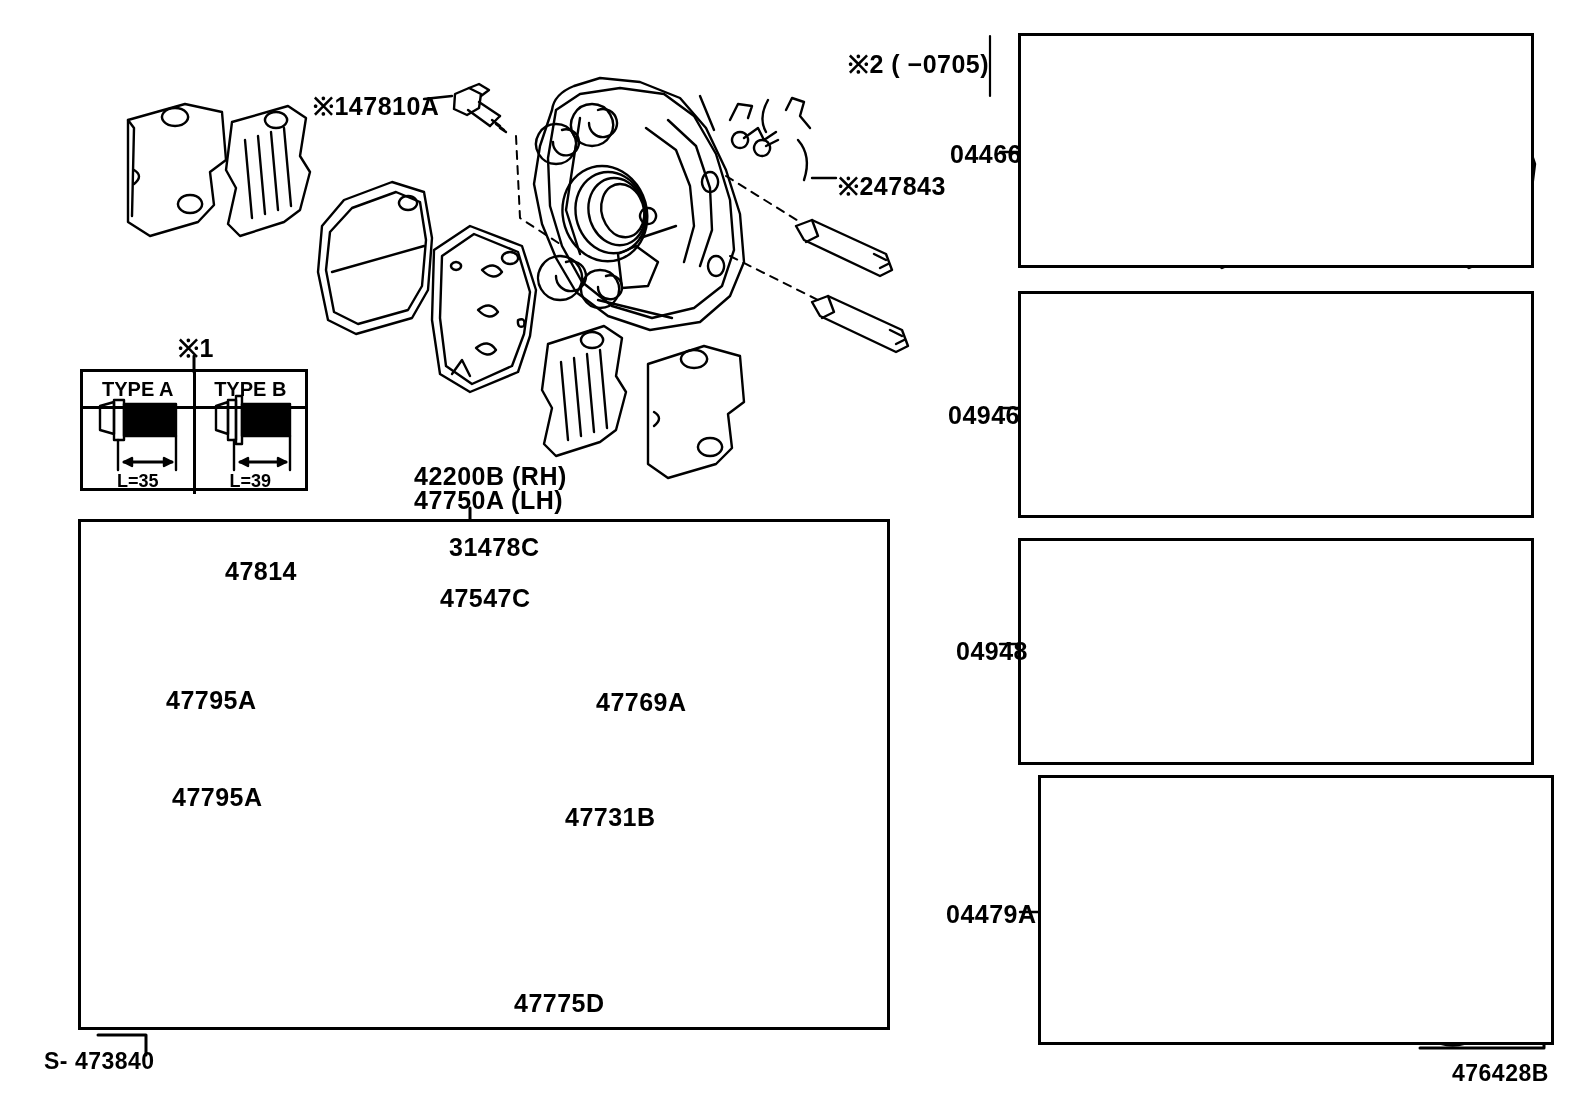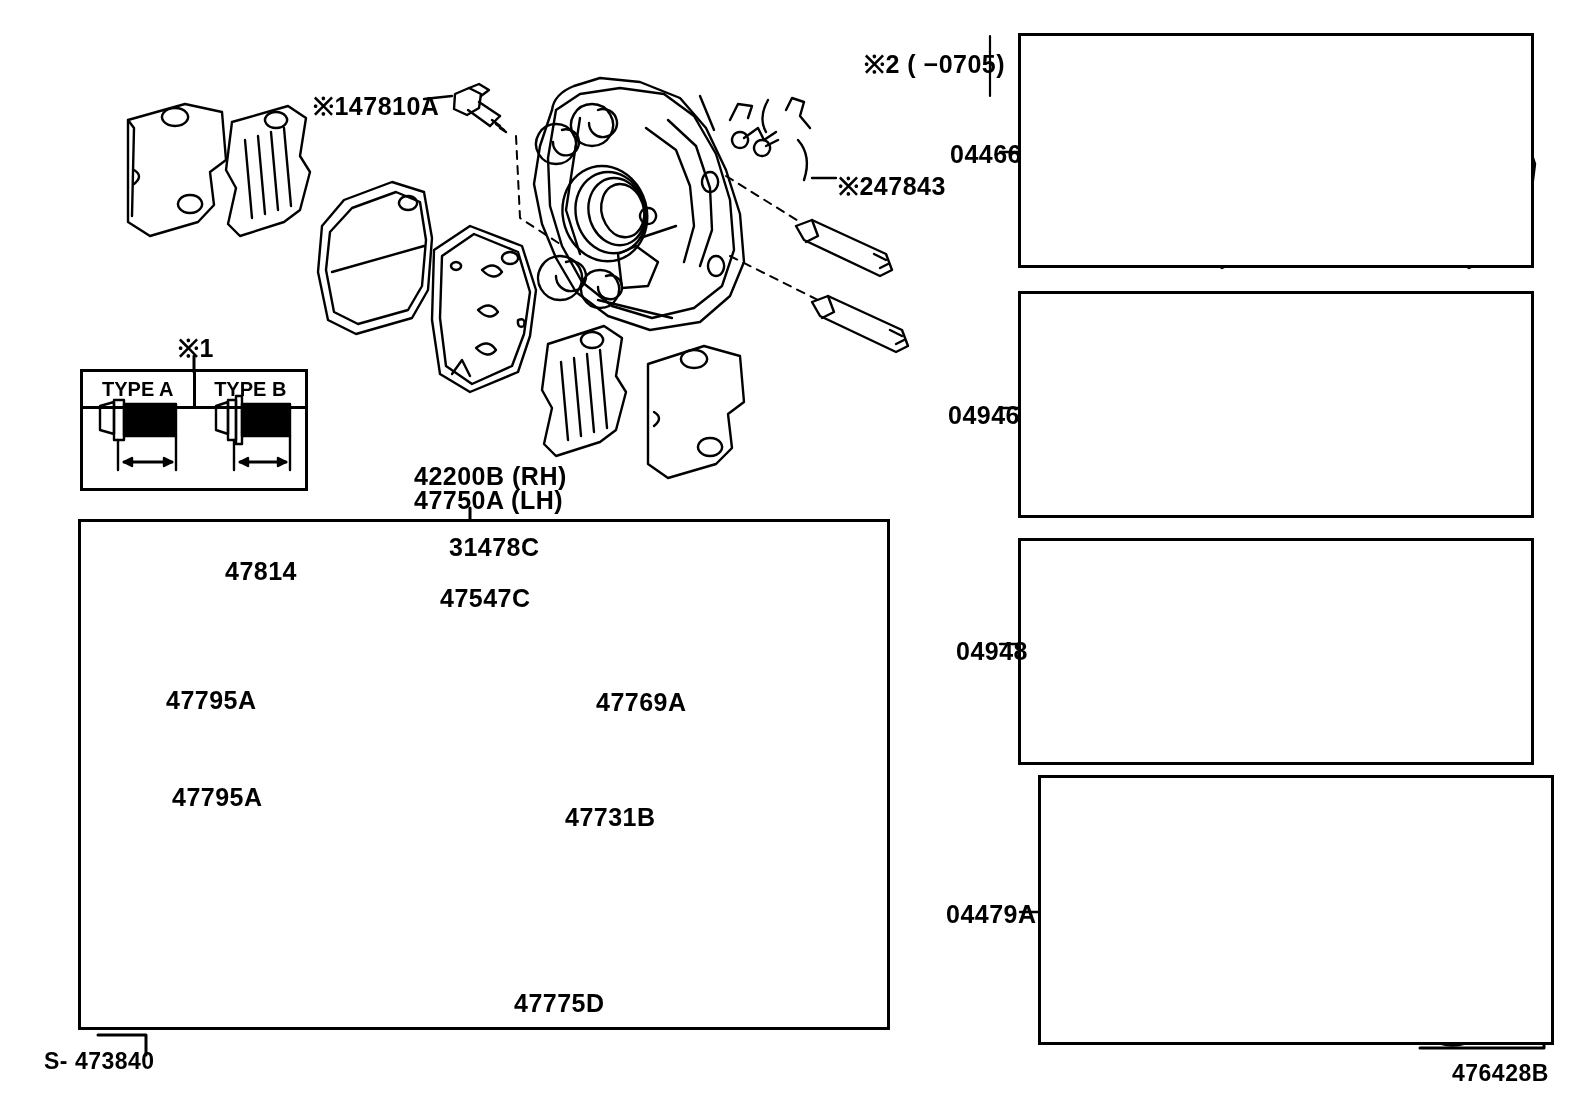--- a/index.html
+++ b/index.html
@@ -489,25 +489,33 @@
   <div class="panel" style="left:1018px;top:291px;width:516px;height:227px;"></div>
   <div class="panel" style="left:1018px;top:538px;width:516px;height:227px;"></div>
   <div class="panel" style="left:1038px;top:775px;width:516px;height:270px;"></div>
 
   <div class="lbl big" style="left:178px;top:330px;">※1</div>
   <div class="typebox">
     <div class="hdrow">
       <div class="hdcell first">TYPE A</div>
       <div class="hdcell">TYPE B</div>
     </div>
+    <div class="bdrow">
+      <div class="bdcell first">
+        <div class="lenlabel">L=35</div>
+      </div>
+      <div class="bdcell">
+        <div class="lenlabel">L=39</div>
+      </div>
+    </div>
   </div>
 
   <div class="lbl big" style="left:313px;top:88px;">※147810A</div>
   <div class="lbl big" style="left:838px;top:168px;">※247843</div>
-  <div class="lbl big" style="left:848px;top:46px;margin-left:16px;">※2 (    −0705)</div>
+  <div class="lbl big" style="left:848px;top:46px;">※2 (    −0705)</div>
 
   <div class="lbl big" style="left:414px;top:462px;">42200B (RH)</div>
   <div class="lbl big" style="left:414px;top:486px;">47750A (LH)</div>
 
   <div class="lbl big" style="left:449px;top:533px;">31478C</div>
   <div class="lbl big" style="left:440px;top:584px;">47547C</div>
   <div class="lbl big" style="left:225px;top:557px;">47814</div>
   <div class="lbl big" style="left:166px;top:686px;">47795A</div>
   <div class="lbl big" style="left:172px;top:783px;">47795A</div>
   <div class="lbl big" style="left:596px;top:688px;">47769A</div>

